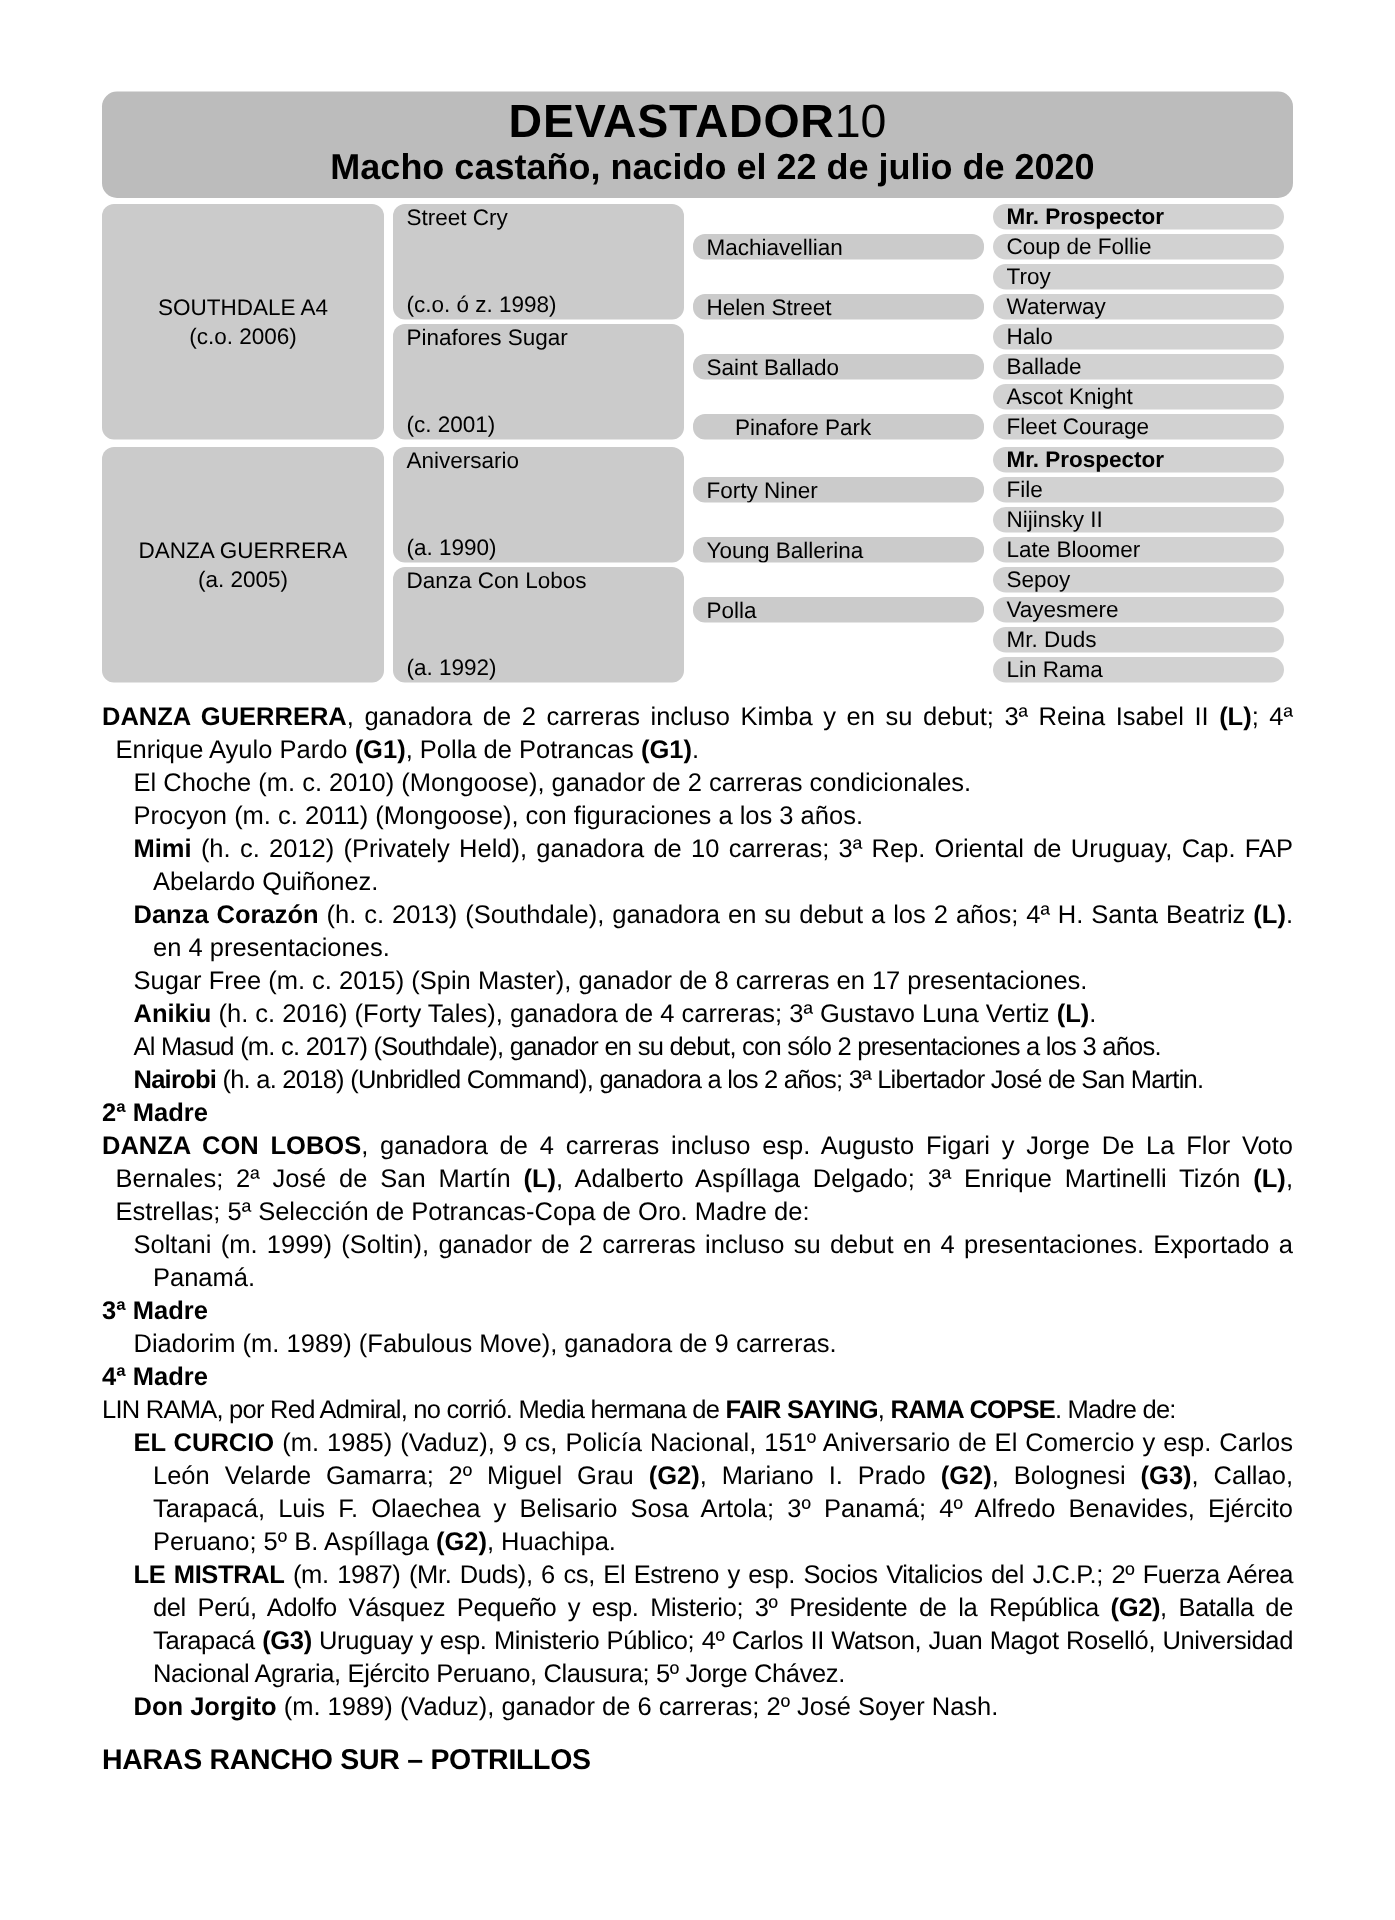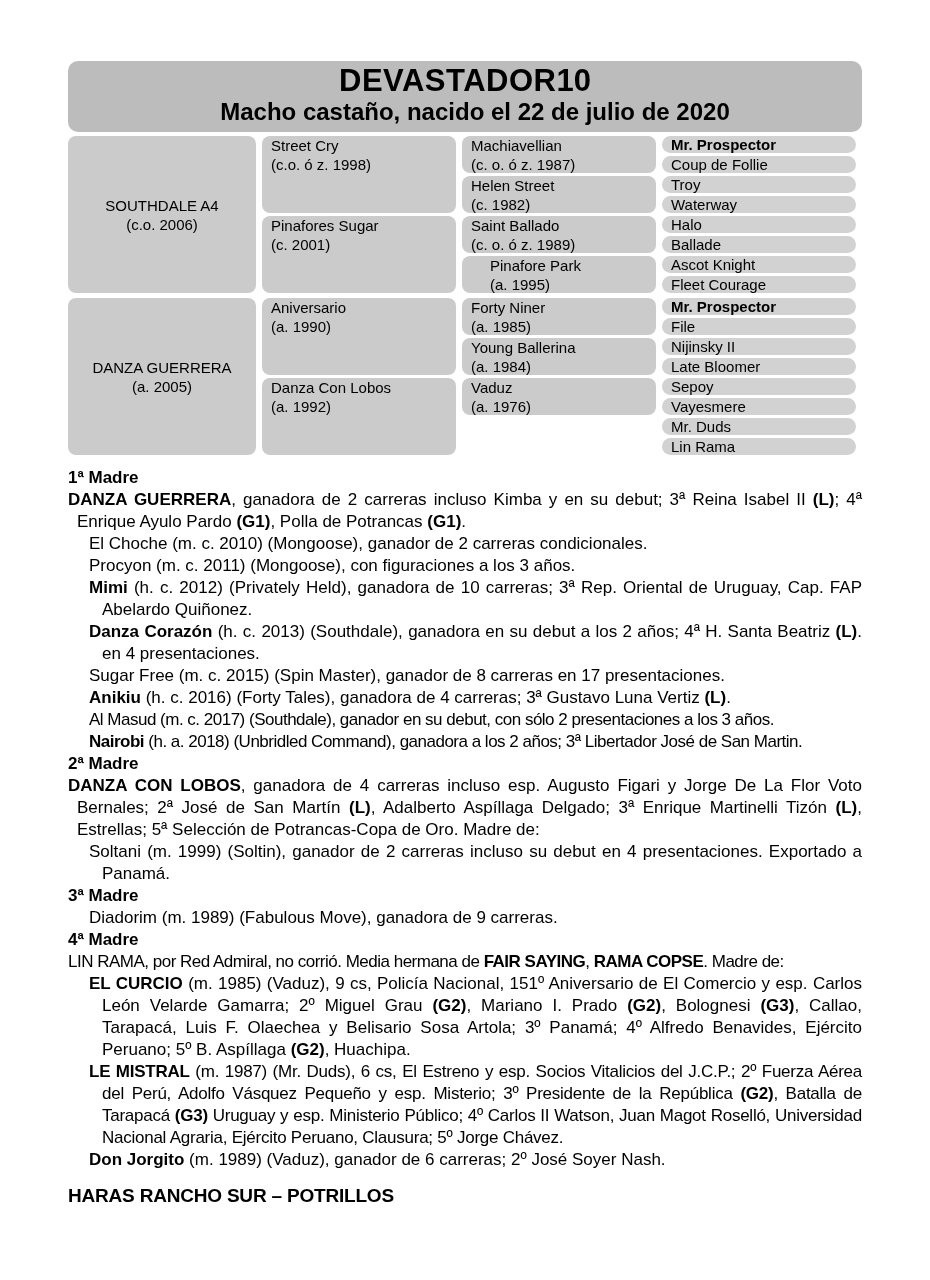--- a/index.html
+++ b/index.html
@@ -8,37 +8,37 @@
     font-family:"Liberation Sans", sans-serif;overflow:hidden;
   }
   .page{padding:61px 68px 0 68px;width:794px;}
 
   
   .header-box{
     background:#bcbcbc;border-radius:10px;text-align:center;
     padding:3px 0 7px 0;
   }
   .title-line{font-size:31px;line-height:34px;font-weight:bold;letter-spacing:.5px;}
-  .title-line .num{font-weight:bold;margin-left:0;letter-spacing:0;}
+  .title-line .num{font-weight:normal;margin-left:0;letter-spacing:0;}
   .subtitle{font-size:24px;line-height:27px;font-weight:bold;padding-left:20px;}
 
   
   .ped{
     margin-top:4px;display:grid;
     grid-template-columns:188px 194px 194px 194px;
     grid-auto-rows:17px;gap:3px 6px;font-size:15px;
   }
   .ped + .ped{margin-top:5px;}
   .cell{background:#cbcbcb;border-radius:8px;overflow:hidden;}
   .g1{grid-column:1;grid-row:1 / span 8;display:flex;flex-direction:column;
       justify-content:center;align-items:center;text-align:center;line-height:19px;}
-  .g2{grid-column:2;display:flex;flex-direction:column;justify-content:flex-start;
+  .g2{grid-column:2;display:flex;flex-direction:column;justify-content:space-between;
       padding-left:9px;line-height:19px;}
   .g2a{grid-row:1 / span 4;} .g2b{grid-row:5 / span 4;}
-  .g3{grid-column:3;padding-left:9px;line-height:18.5px;padding-top:1px;}
+  .g3{grid-column:3;padding-left:9px;line-height:18.5px;padding-top:1px;margin-top:20px;}
   .r1{grid-row:1 / span 2;} .r3{grid-row:3 / span 2;}
   .r5{grid-row:5 / span 2;} .r7{grid-row:7 / span 2;padding-left:28px;}
   .g4{grid-column:4;background:#d2d2d2;border-radius:9px;line-height:17px;
       padding-left:9px;white-space:nowrap;}
   .p1{grid-row:1;} .p2{grid-row:2;} .p3{grid-row:3;} .p4{grid-row:4;}
   .p5{grid-row:5;} .p6{grid-row:6;} .p7{grid-row:7;} .p8{grid-row:8;}
   .bold{font-weight:bold;}
 
   
   .notes{margin-top:12px;font-size:17px;line-height:22px;}
@@ -118,37 +118,36 @@
     </div>
     <div class="cell g3 r1">
       <div>Forty Niner</div>
       <div>(a. 1985)</div>
     </div>
     <div class="cell g3 r3">
       <div>Young Ballerina</div>
       <div>(a. 1984)</div>
     </div>
     <div class="cell g3 r5">
-      <div>Vaduz</div>
+      <div>Polla</div>
       <div>(a. 1976)</div>
     </div>
     <div class="cell g4 p1 bold">Mr. Prospector</div>
     <div class="cell g4 p2">File</div>
     <div class="cell g4 p3">Nijinsky II</div>
     <div class="cell g4 p4">Late Bloomer</div>
     <div class="cell g4 p5">Sepoy</div>
     <div class="cell g4 p6">Vayesmere</div>
     <div class="cell g4 p7">Mr. Duds</div>
     <div class="cell g4 p8">Lin Rama</div>
   </div>
 
   <div class="notes">
 
     <section>
-      <h3 class="sec-h">1ª Madre</h3>
       <p class="para dam"><span class="b">DANZA GUERRERA</span><span>, ganadora de 2 carreras incluso Kimba y en su debut; 3ª Reina Isabel II </span><span class="b">(L)</span><span>; 4ª Enrique Ayulo Pardo </span><span class="b">(G1)</span><span>, Polla de Potrancas </span><span class="b">(G1)</span><span>.</span></p>
       <p class="para child"><span>El Choche (m. c. 2010) (Mongoose), ganador de 2 carreras condicionales.</span></p>
       <p class="para child"><span>Procyon (m. c. 2011) (Mongoose), con figuraciones a los 3 años.</span></p>
       <p class="para child"><span class="b">Mimi</span><span> (h. c. 2012) (Privately Held), ganadora de 10 carreras; 3ª Rep. Oriental de Uruguay, Cap. FAP Abelardo Quiñonez.</span></p>
       <p class="para child"><span class="b">Danza Corazón</span><span> (h. c. 2013) (Southdale), ganadora en su debut a los 2 años; 4ª H. Santa Beatriz </span><span class="b">(L)</span><span>. en 4 presentaciones.</span></p>
       <p class="para child"><span>Sugar Free (m. c. 2015) (Spin Master), ganador de 8 carreras en 17 presentaciones.</span></p>
       <p class="para child"><span class="b">Anikiu</span><span> (h. c. 2016) (Forty Tales), ganadora de 4 carreras; 3ª Gustavo Luna Vertiz </span><span class="b">(L)</span><span>.</span></p>
       <p class="para child fit"><span>Al Masud (m. c. 2017) (Southdale), ganador en su debut, con sólo 2 presentaciones a los 3 años.</span></p>
       <p class="para child fit"><span class="b">Nairobi</span><span> (h. a. 2018) (Unbridled Command), ganadora a los 2 años; 3ª Libertador José de San Martin.</span></p>
     </section>

